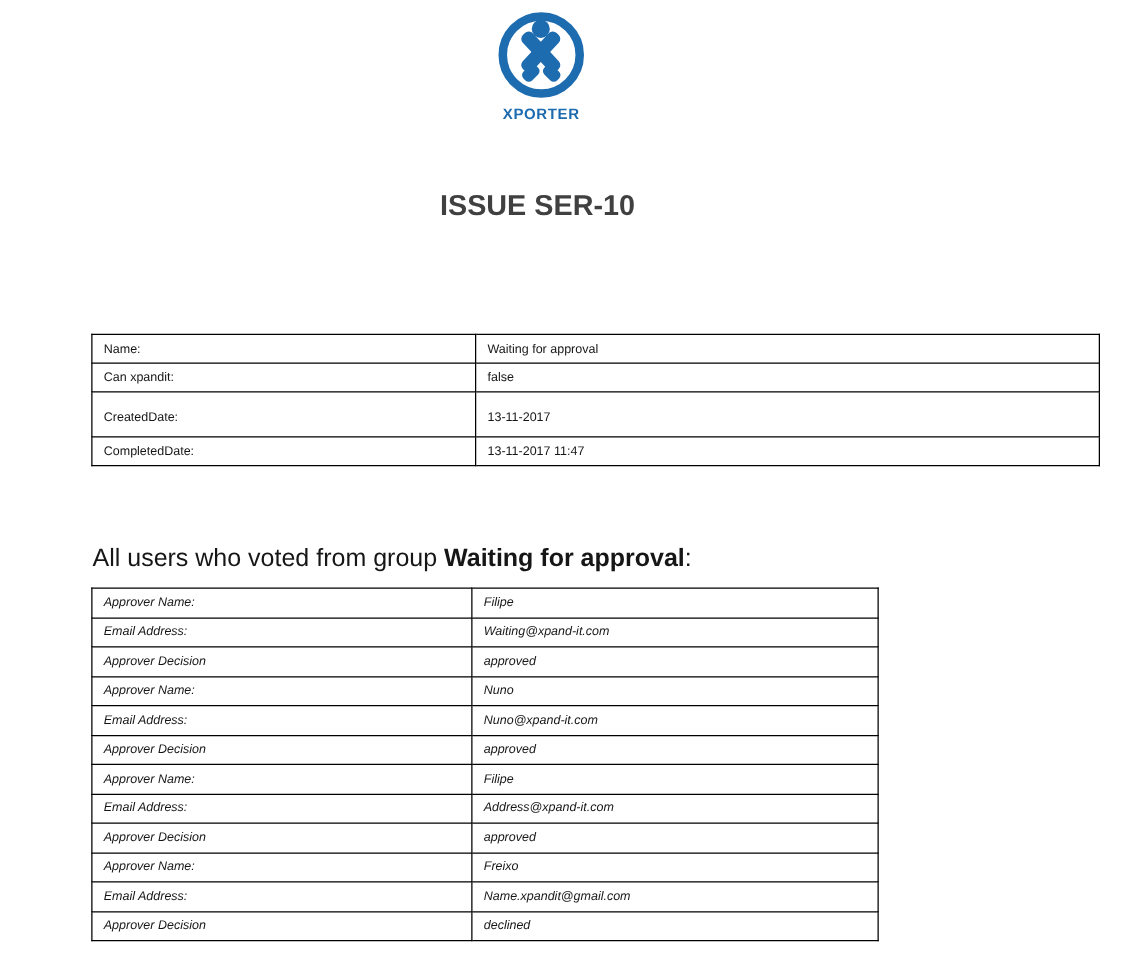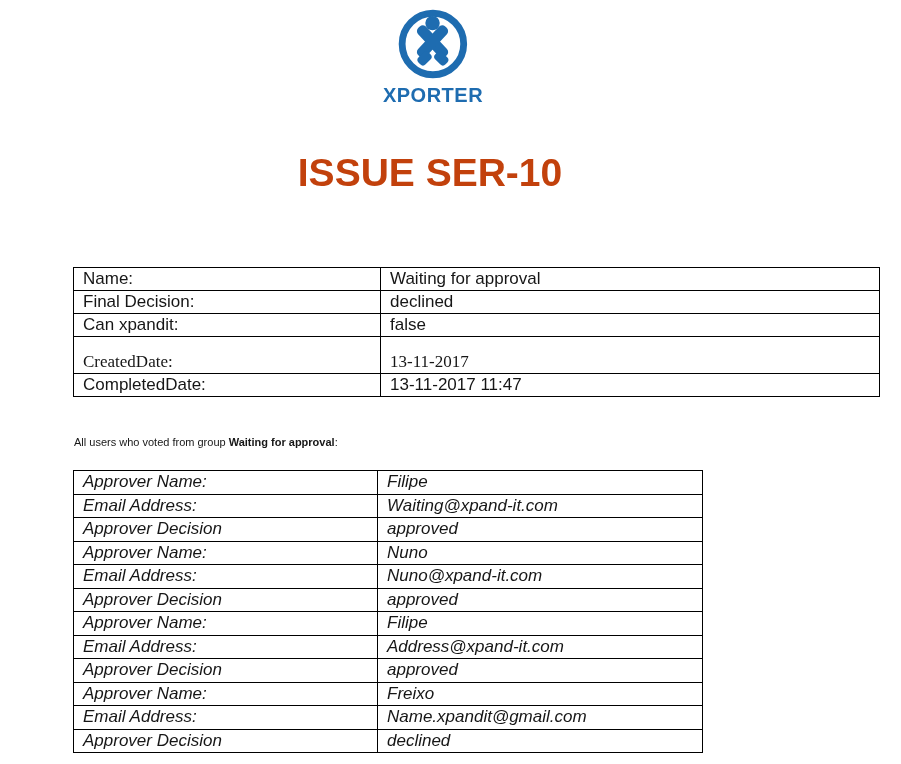--- a/index.html
+++ b/index.html
@@ -26,73 +26,73 @@
   .logo-wrap {
     position: absolute;
     top: 6px;
     left: 433px;
     transform: translateX(-50%);
     text-align: center;
   }
   .logo-wrap svg { display: block; margin: 0 auto; }
   .brand-label {
     margin-top: 2px;
-    font-size: 20px;
+    font-size: 12px;
     font-weight: bold;
     letter-spacing: 0.5px;
     color: #1e6cb0;
     white-space: nowrap;
   }
 
   
   .page-title {
     position: absolute;
     top: 151px;
     left: 0;
     width: 860px;
     text-align: center;
-    font-size: 39px;
+    font-size: 23px;
     font-weight: bold;
-    color: #c2410c;
+    color: #404040;
     white-space: nowrap;
   }
 
   
   table {
     position: absolute;
     left: 73px;
     border-collapse: collapse;
     table-layout: fixed;
-    font-size: 17px;
+    font-size: 10px;
   }
   td {
     border: 1px solid #000000;
     padding: 1px 4px 1px 9px;
     vertical-align: middle;
     white-space: nowrap;
     overflow: hidden;
   }
   #issue-table { top: 267px; width: 806px; }
   #issue-table .col-label { width: 307px; }
   #issue-table .col-value { width: 499px; }
   #issue-table tr { height: 23px; }
   #issue-table tr.row-tall { height: 36px; }
-  #issue-table tr.row-tall td { vertical-align: top; padding-top: 15px; font-family: Liberation Serif, serif; }
+  #issue-table tr.row-tall td { vertical-align: top; padding-top: 15px; }
 
   #voters-table { top: 470px; width: 629px; font-style: italic; }
   #voters-table .col-label { width: 304px; }
   #voters-table .col-value { width: 325px; }
   #voters-table tr { height: 23.5px; }
 
   
   .voters-intro {
     position: absolute;
     top: 436px;
     left: 74px;
-    font-size: 11px;
+    font-size: 20px;
     white-space: nowrap;
   }
   .voters-intro .group-name { font-weight: bold; }
 </style>
 </head>
 <body>
 
 <div class="page">
 
   <div class="logo-wrap">
@@ -115,24 +115,20 @@
     <colgroup>
         <col class="col-label">
         <col class="col-value">
       </colgroup>
     <tbody>
       <tr>
         <td>Name:</td>
         <td>Waiting for approval</td>
       </tr>
       <tr>
-        <td>Final Decision:</td>
-        <td>declined</td>
-      </tr>
-      <tr>
         <td>Can xpandit:</td>
         <td>false</td>
       </tr>
       <tr class="row-tall">
         <td>CreatedDate:</td>
         <td>13-11-2017</td>
       </tr>
       <tr>
         <td>CompletedDate:</td>
         <td>13-11-2017 11:47</td>

